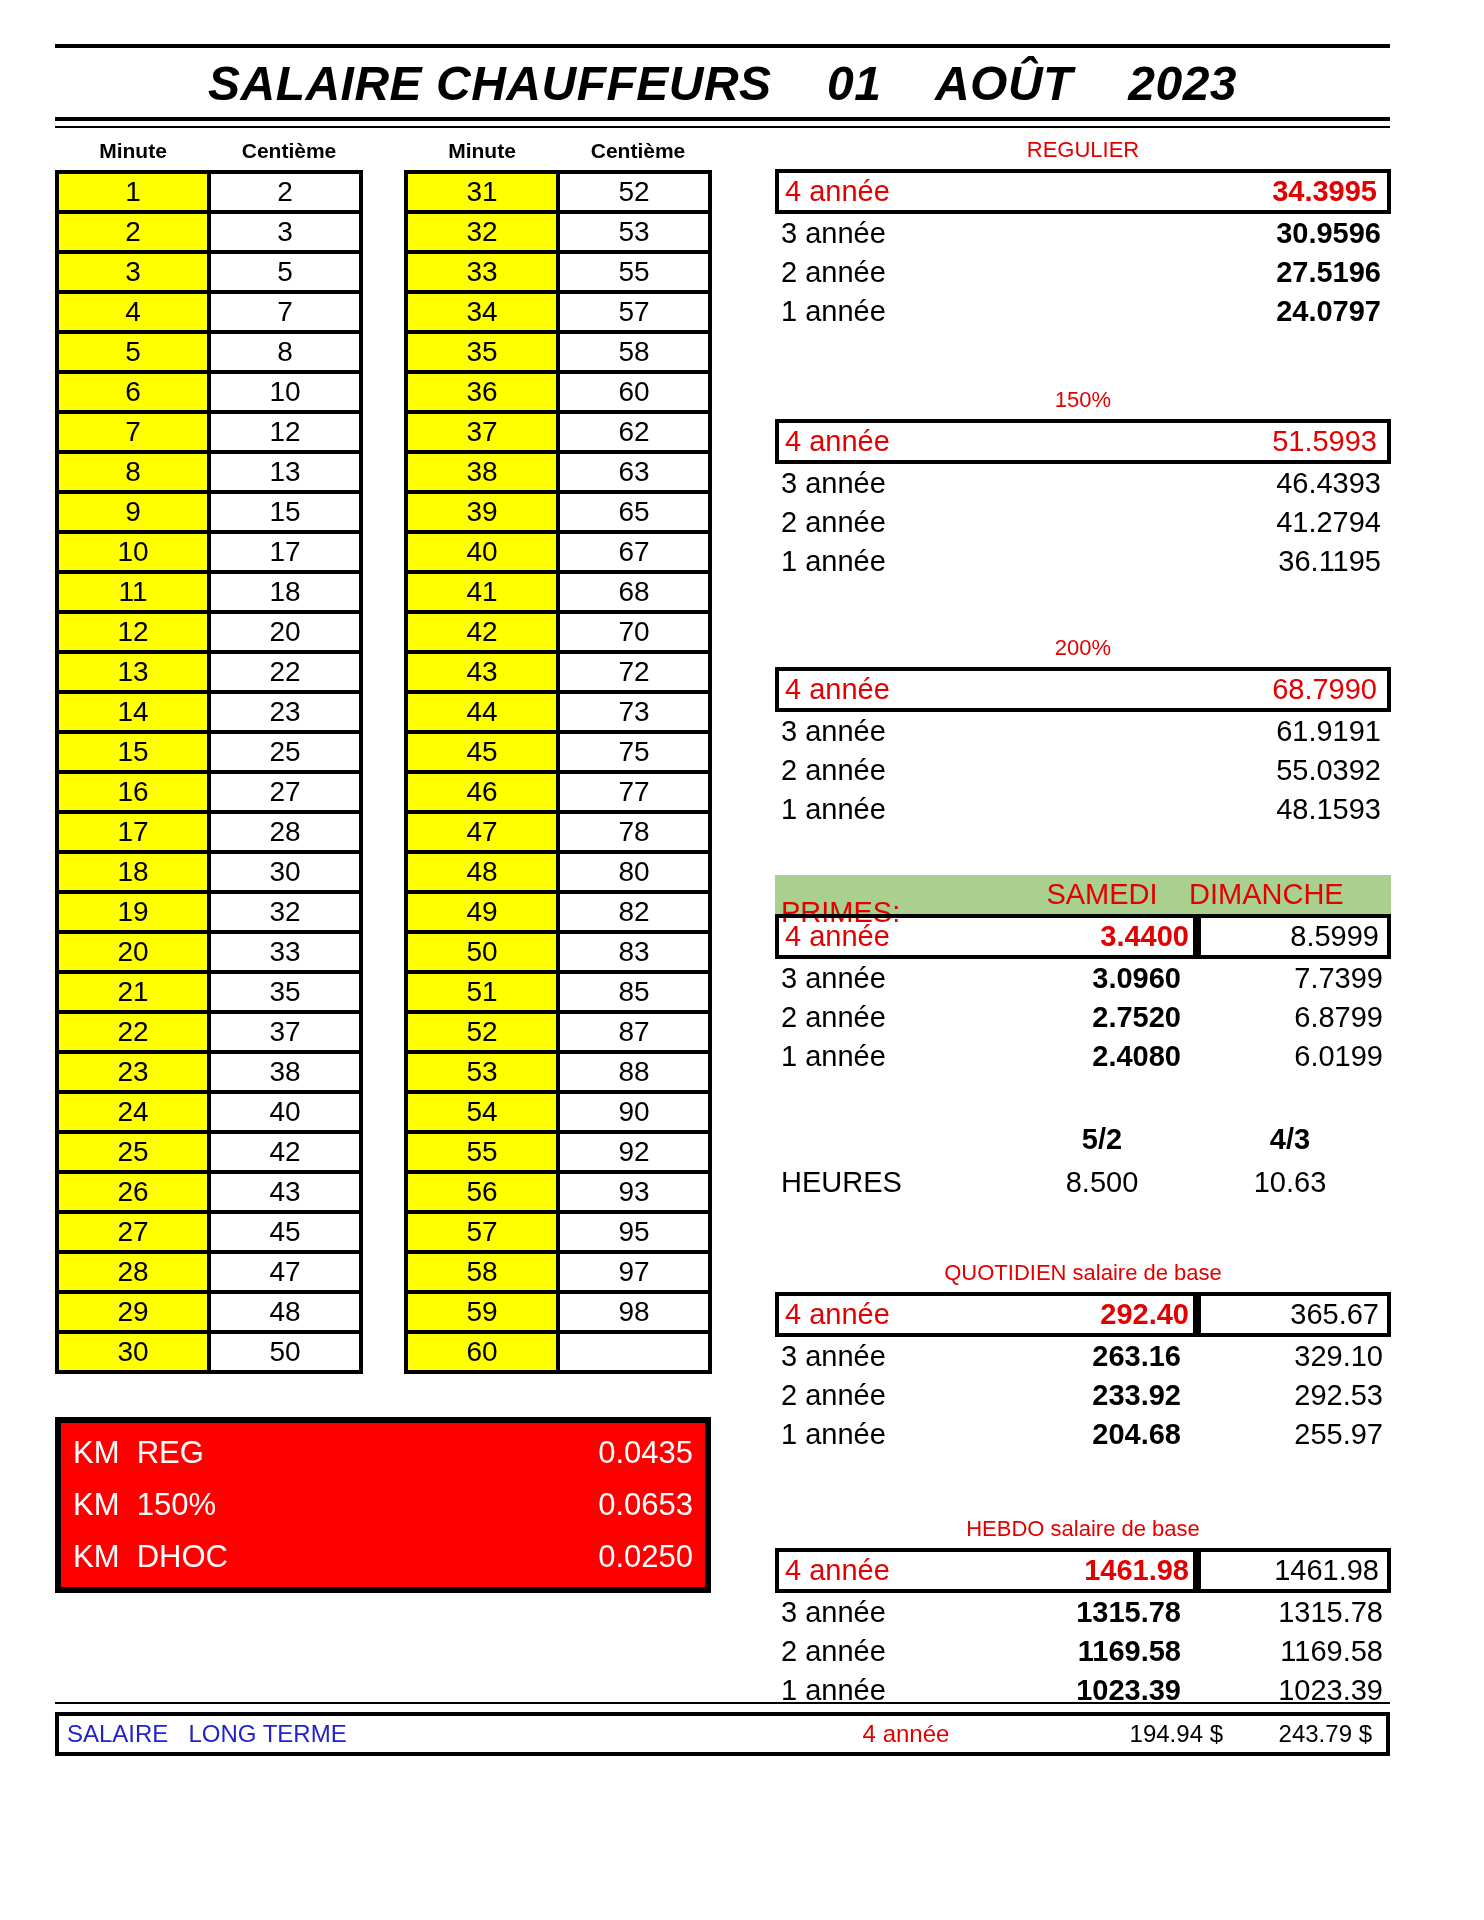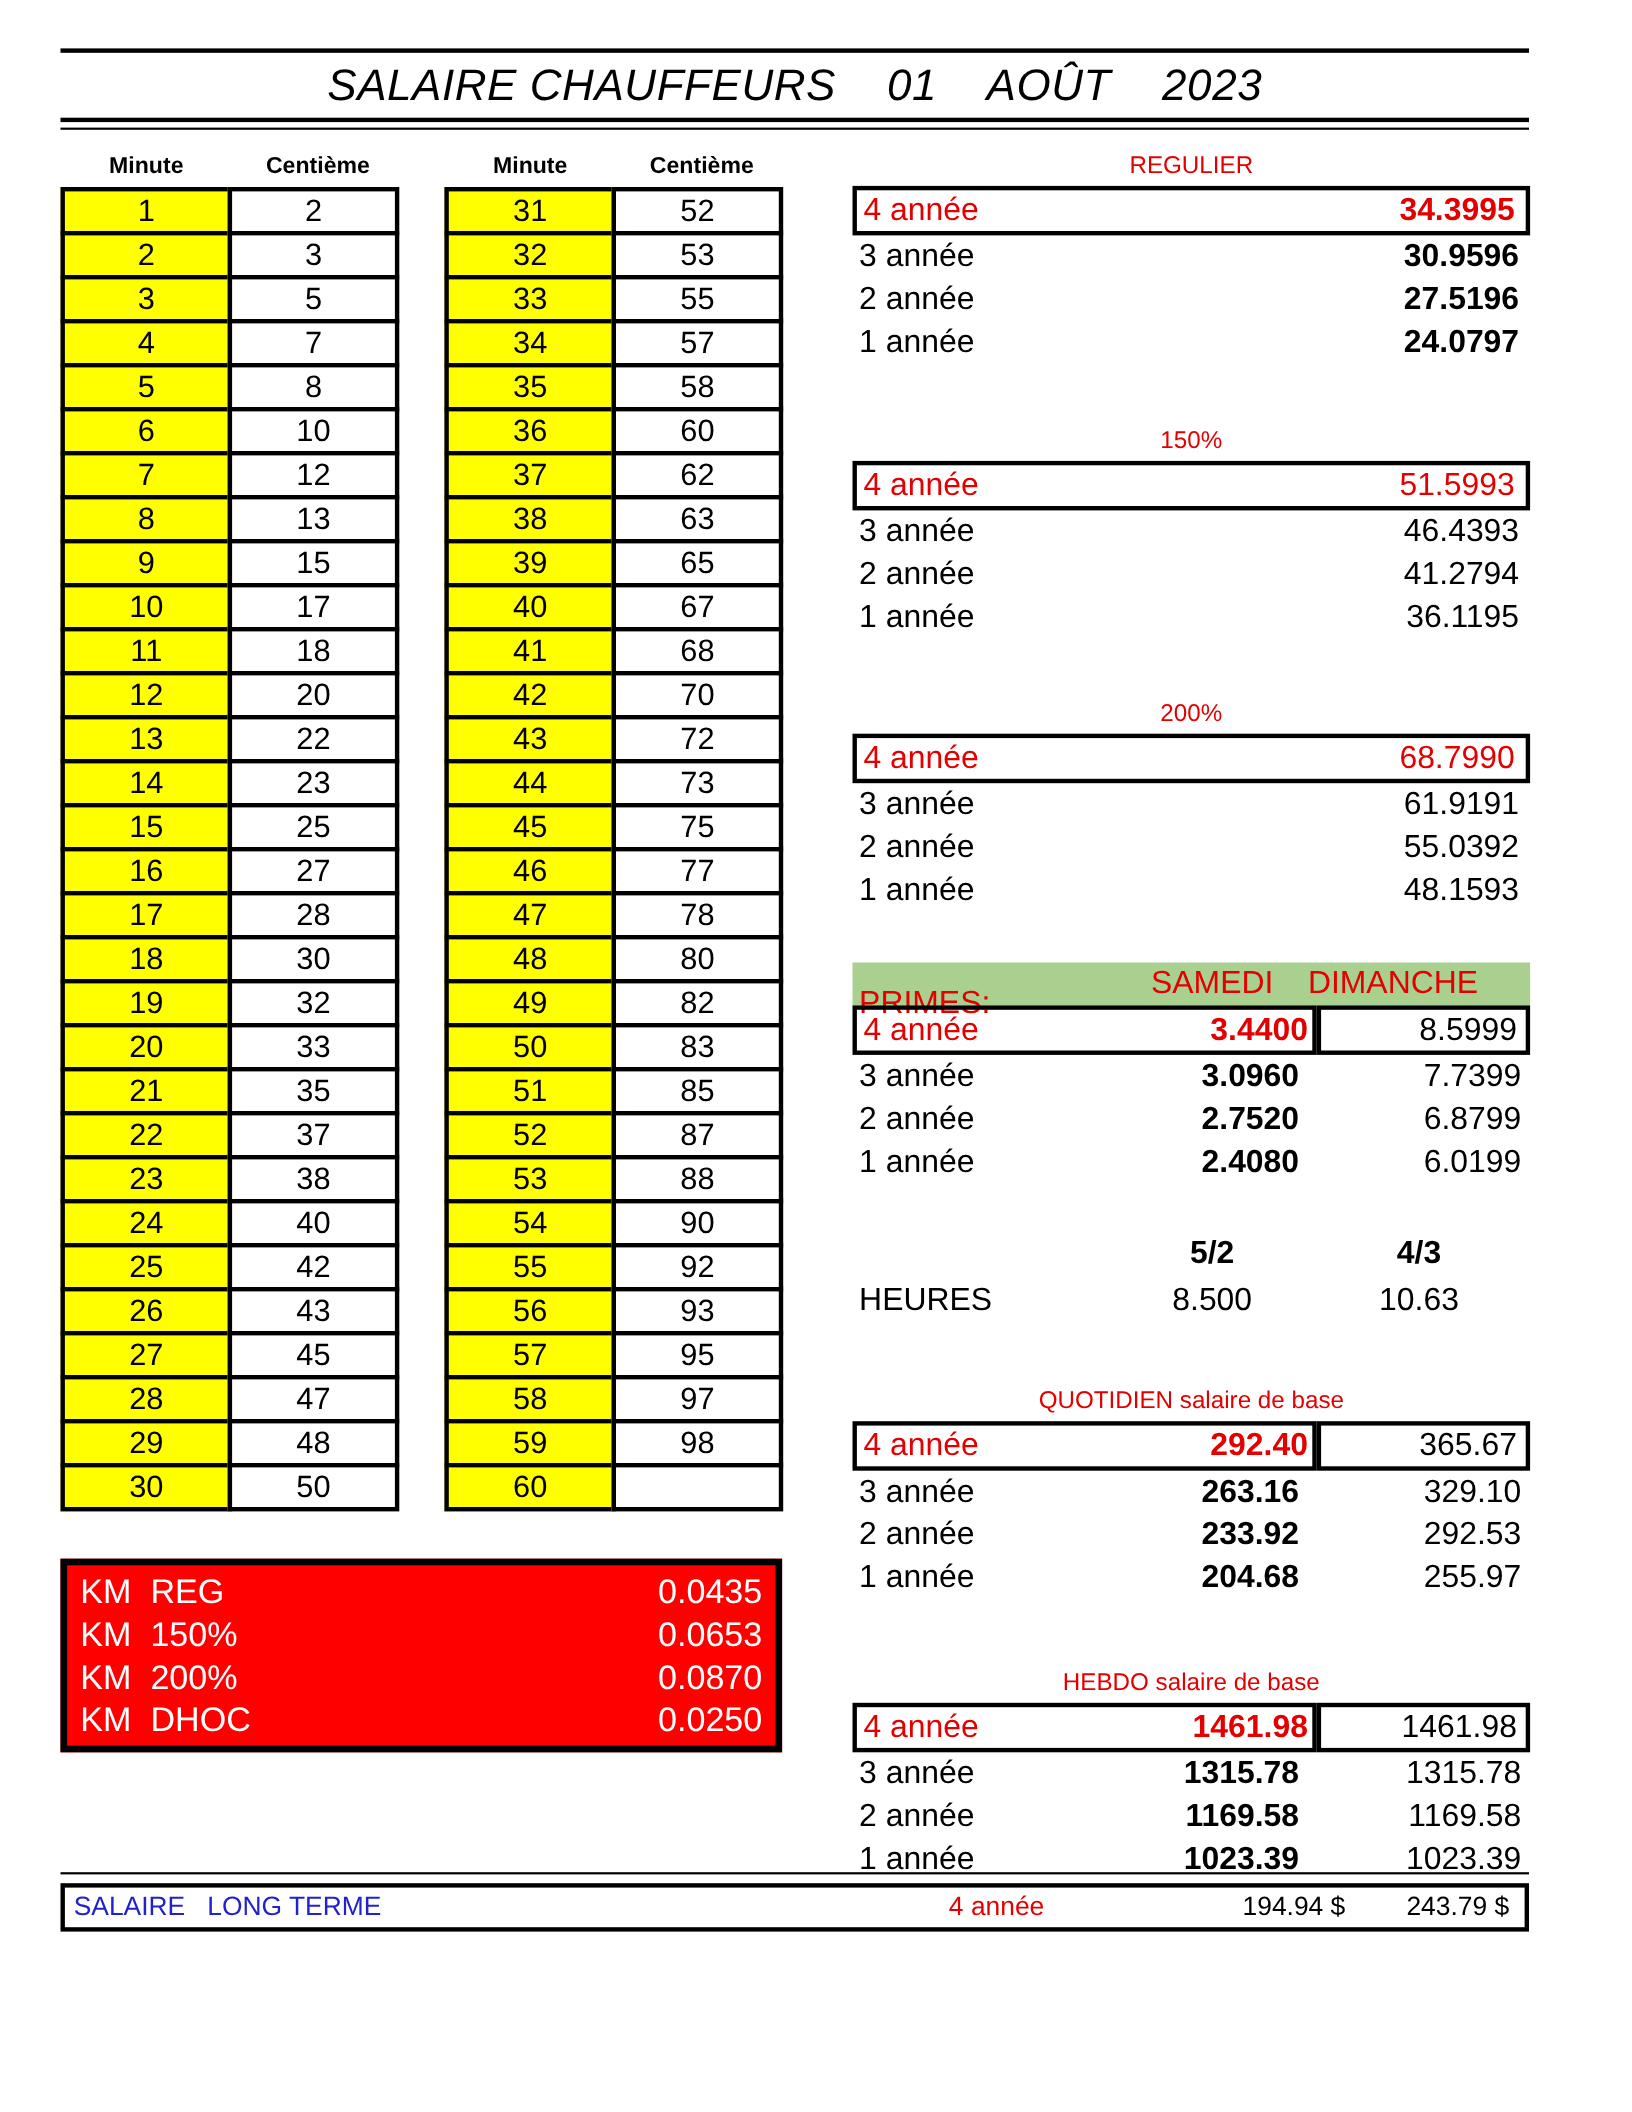--- a/index.html
+++ b/index.html
@@ -6,21 +6,21 @@
     --red:#e30000; --yellow:#ffff00; --green:#a9d08e; --blue:#2222cc; --kmred:#ff0000;
   }
   html,body{margin:0;padding:0;background:#888;}
   .page{position:relative;width:1484px;height:1920px;background:#fff;overflow:hidden;
         font-family:"Liberation Sans",sans-serif;color:#000;margin:0 auto;}
 
   
   .header{position:absolute;left:55px;top:44px;width:1335px;}
   .rule{background:#000;height:4px;}
   .rule.thin{height:2px;margin-top:5px;}
-  .title{font-size:40px;font-weight:normal;font-style:italic;text-align:center;
+  .title{font-size:48px;font-weight:bold;font-style:italic;text-align:center;
          white-space:pre;padding:8px 0 6px 0;letter-spacing:.5px;}
 
   
   .tables{position:absolute;left:55px;top:132px;display:flex;gap:37px;}
   .mtable{width:312px;}
   .thead{display:flex;height:38px;align-items:center;font-weight:bold;font-size:21px;}
   .thead .h{width:50%;text-align:center;}
   .mrow{display:flex;height:44px;}
   .mrow + .mrow{margin-top:-4px;}
   .mcell{box-sizing:border-box;width:50%;border:4px solid #000;display:flex;
@@ -336,21 +336,20 @@
         <div class="mrow">
           <span class="mcell yellow">60</span>
           <span class="mcell"></span>
         </div>
       </div>
     </div>
 
   <div class="km">
       <div class="km-row"><span>KM  REG</span><span>0.0435</span></div>
       <div class="km-row"><span>KM  150%</span><span>0.0653</span></div>
-      <div class="km-row"><span>KM  200%</span><span>0.0870</span></div>
       <div class="km-row"><span>KM  DHOC</span><span>0.0250</span></div>
     </div>
 
   <div class="rcol">
 
     <div>
       <div class="sec-title">REGULIER</div>
       <div>
           <div class="rrow first boxed boldv">
             <span class="lbl">4 année</span>

